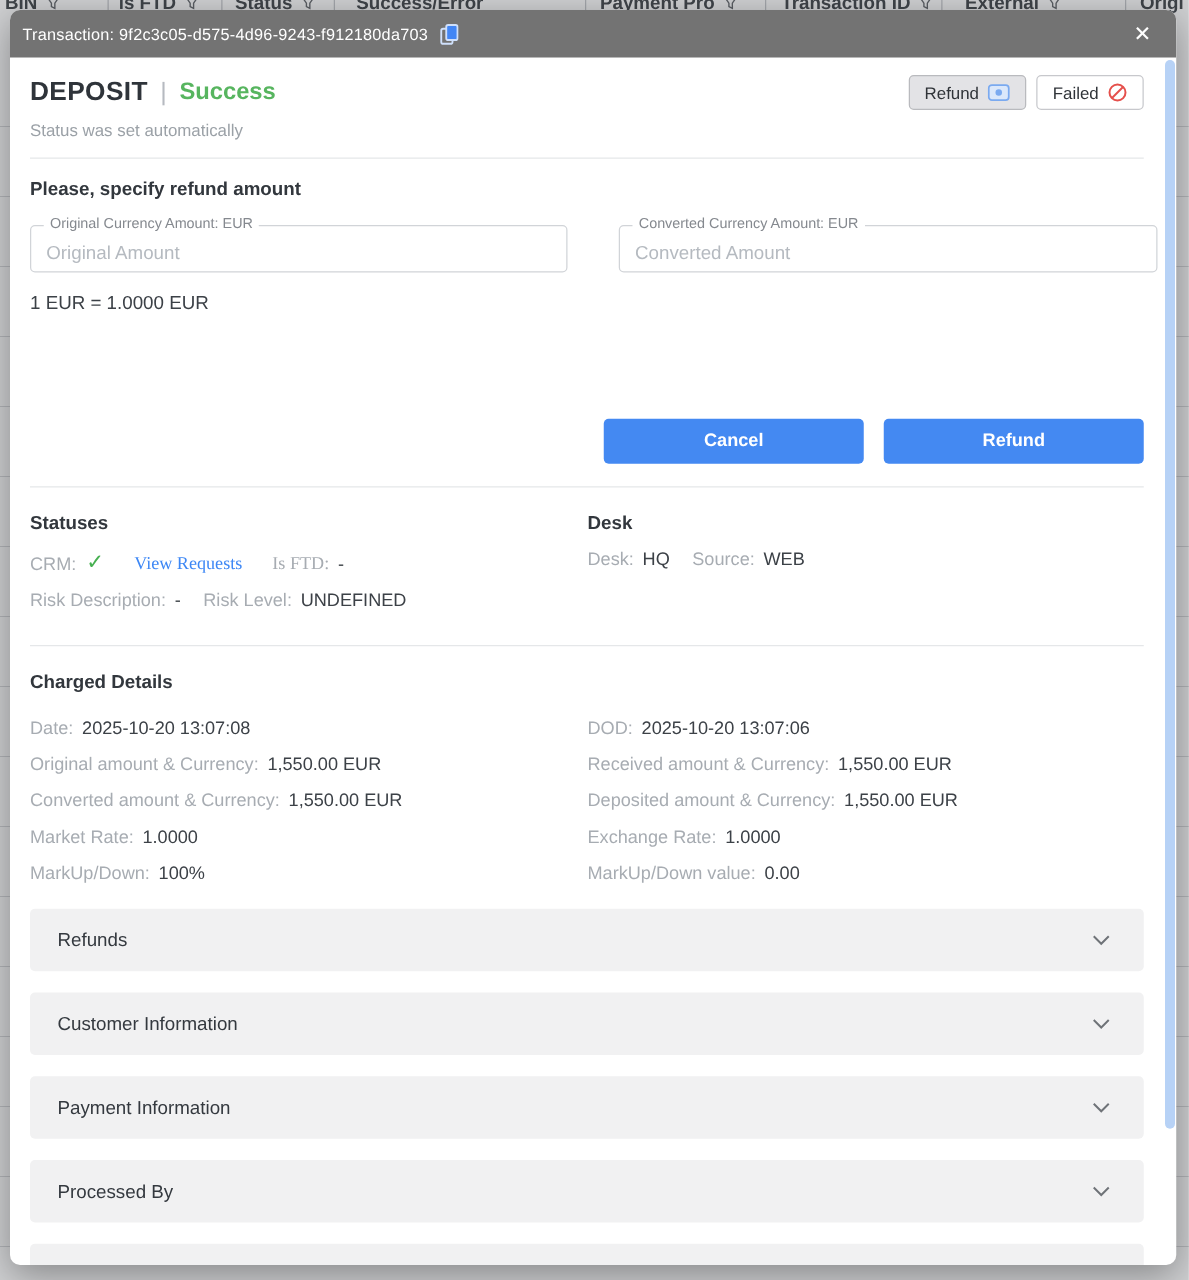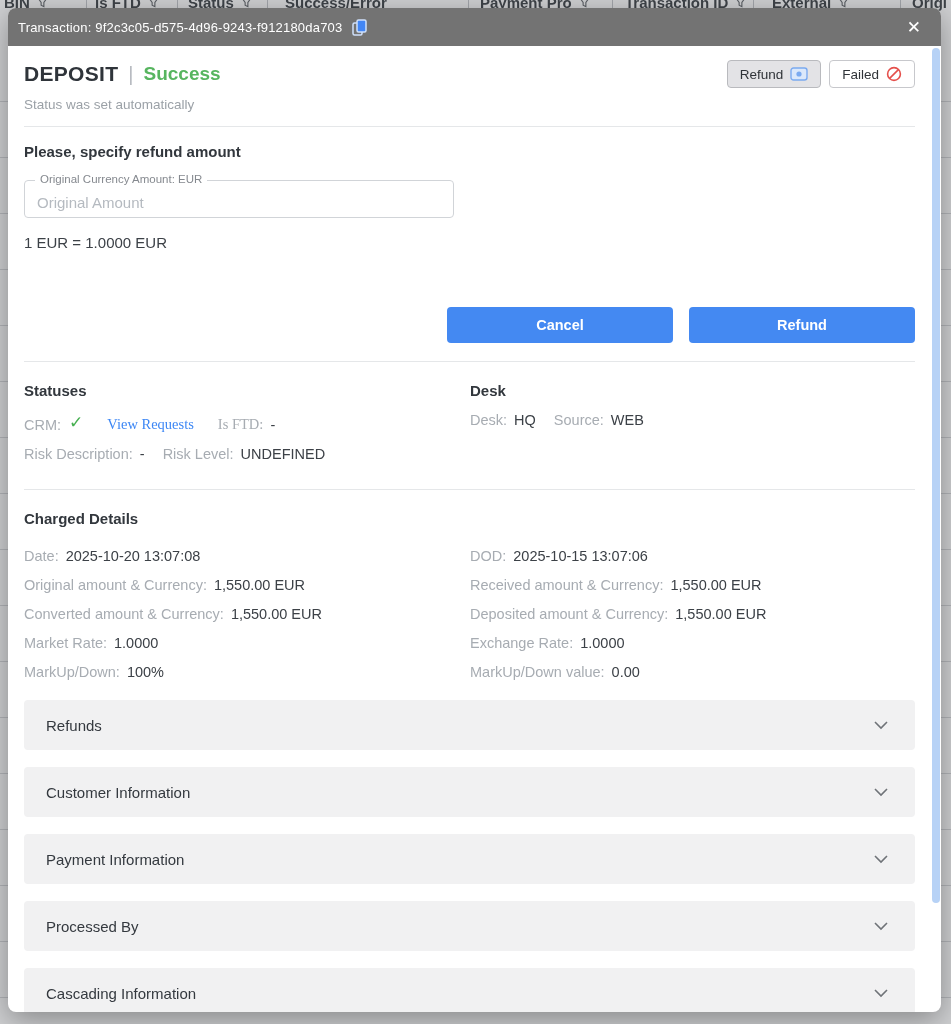--- a/index.html
+++ b/index.html
@@ -55,22 +55,22 @@
   .mui-field.f1 { width:430px; } .mui-field.f2 { width:431px; }
   .mui-legend { position:absolute; top:-8px; left:10px; background:#fff; padding:0 5px;
     font-size:11.5px; color:#85898f; white-space:nowrap; }
   .mui-input { width:100%; height:100%; border:none; outline:none; padding:6px 12px 0;
     font-size:15px; color:#3c4147; font-family:inherit; background:transparent; }
   .mui-input::placeholder { color:#b5bac0; }
 
   .rate-line { margin-top:16px; font-size:15px; color:#3c4147; }
 
   .action-row { display:flex; justify-content:flex-end; gap:16px; margin-top:56px; }
-  .primary-btn { width:226px; height:36px; background:#4489f2; color:#fff; border:none;
-    border-radius:4px; font-size:14.5px; font-weight:700; font-family:inherit; cursor:pointer; }
+  .primary-btn { width:208px; height:36px; background:#4489f2; color:#fff; border:none;
+    border-radius:4px; font-size:14.5px; font-weight:700; font-family:inherit; cursor:pointer;margin-top:28px; }
 
   .two-col { display:flex; margin-top:20px; }
   .col-left { width:446px; flex:0 0 446px; }
   .kv-row { display:flex; align-items:flex-end; margin-top:13px; font-size:14.5px; }
   .kv-row .lbl { color:#a7acb2; }
   .kv-row .val { color:#3c4147; margin-left:7px; }
   .gap18 { margin-left:18px; } .gap24 { margin-left:24px;font-family:Liberation Serif, serif; }
   .link { color:#3d87f5; cursor:pointer; text-decoration:none; }
   .check-icon { color:#47b051; font-size:17px; margin-left:8px; }
 
@@ -188,20 +188,24 @@
     <div class="subtitle">Status was set automatically</div>
     <hr class="hr">
 
     <div class="section-h refund-heading">Please, specify refund amount</div>
 
     <div class="fields-row">
       <div class="mui-field f1">
         <span class="mui-legend">Original Currency Amount: EUR</span>
         <input class="mui-input" type="text" placeholder="Original Amount" style="">
       </div>
+      <div class="mui-field f2">
+        <span class="mui-legend">Converted Currency Amount: EUR</span>
+        <input class="mui-input" type="text" placeholder="Converted Amount" style="">
+      </div>
     </div>
 
     <div class="rate-line">1 EUR = 1.0000 EUR</div>
 
     <div class="action-row">
       <button class="primary-btn">Cancel</button>
       <button class="primary-btn">Refund</button>
     </div>
 
     <hr class="hr" style="margin-top:18px">
@@ -237,21 +241,21 @@
     <hr class="hr" style="margin-top:27px">
 
     <div class="section-h" style="margin-top:20px">Charged Details</div>
     <div class="charged-grid">
       <div class="cg-row">
           <span class="lbl">Date:</span>
           <span class="val">2025-10-20 13:07:08</span>
         </div>
       <div class="cg-row">
           <span class="lbl">DOD:</span>
-          <span class="val">2025-10-15 13:07:06</span>
+          <span class="val">2025-10-20 13:07:06</span>
         </div>
       <div class="cg-row">
           <span class="lbl">Original amount &amp; Currency:</span>
           <span class="val">1,550.00 EUR</span>
         </div>
       <div class="cg-row">
           <span class="lbl">Received amount &amp; Currency:</span>
           <span class="val">1,550.00 EUR</span>
         </div>
       <div class="cg-row">

